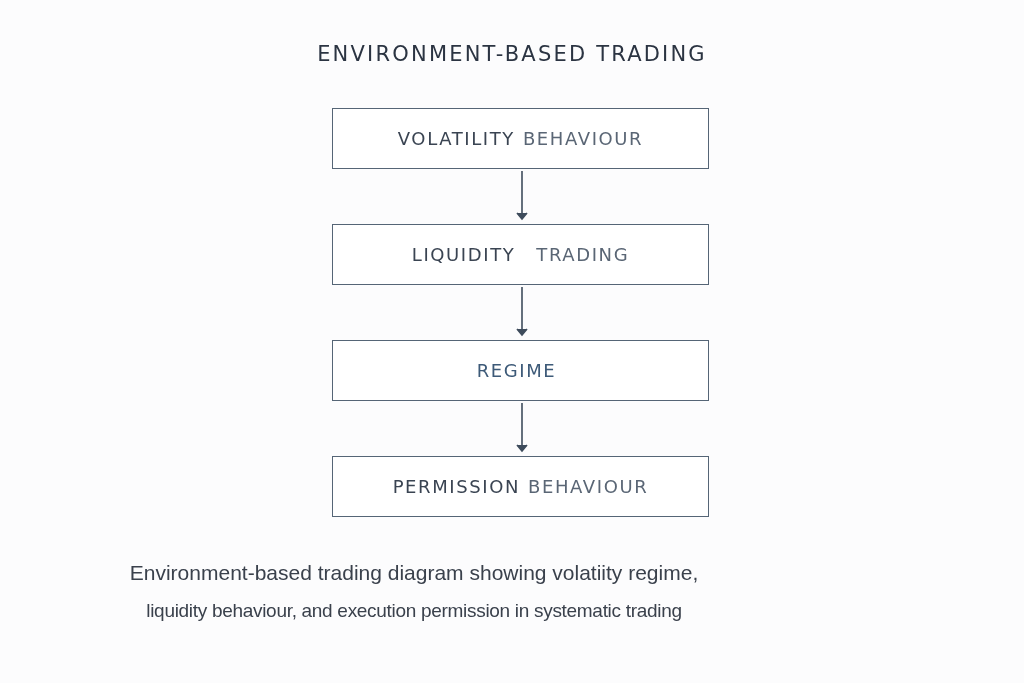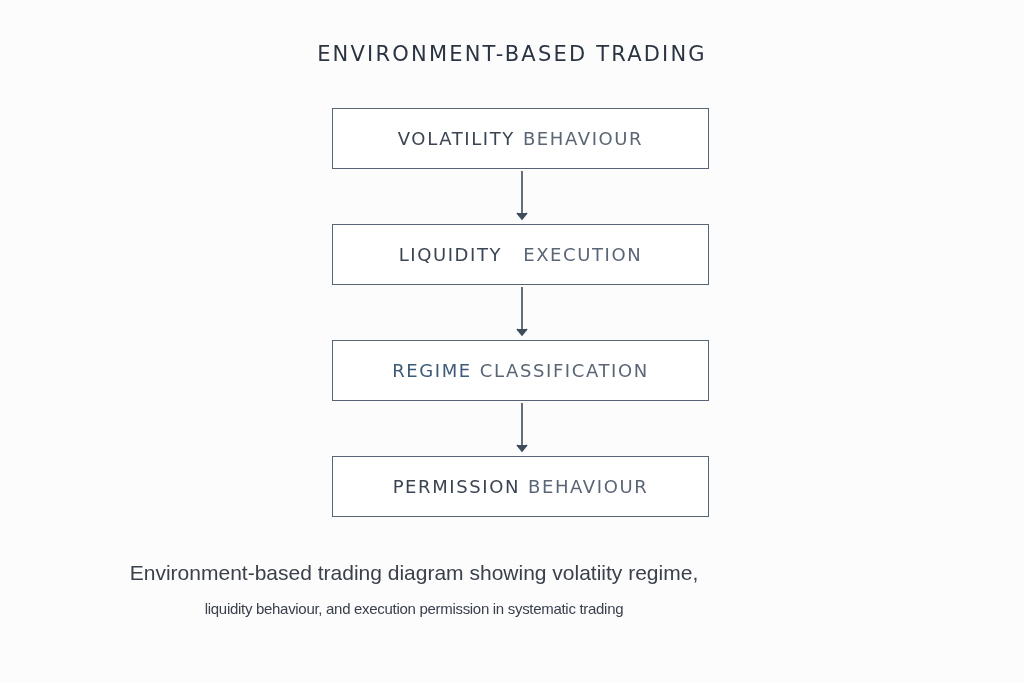--- a/index.html
+++ b/index.html
@@ -21,50 +21,49 @@
   .box .light { color:#5a6675; }
   .box.regime .strong { color:#3d5a78; }
   .arrow {
     position:absolute; left:515px; width:14px; height:52px;
   }
   .caption {
     position:absolute; left:0; width:828px; text-align:center; color:#3a414c;
     font-family:"Liberation Sans", sans-serif;
   }
   .cap1 { top:561px; font-size:21px; }
-  .cap2 { top:600px; font-size:15px; letter-spacing:-0.3px; }
+  .cap2 { top:600px; font-size:19px; letter-spacing:-0.3px; }
 </style>
 </head>
 <body>
 
 <div class="title">ENVIRONMENT-BASED TRADING</div>
 
 <div class="box" style="top:108px;">
   <span class="strong">VOLATILITY</span>
   <span class="light">BEHAVIOUR</span>
 </div>
 
 <svg class="arrow" style="top:171px;" viewBox="0 0 14 52">
   <line x1="7" y1="0" x2="7" y2="48" stroke="#3e4c5c" stroke-width="1.6"></line>
   <polyline points="2,42 7,48 12,42" fill="#3e4c5c" stroke="#3e4c5c" stroke-width="1.6"></polyline>
 </svg>
 
 <div class="box" style="top:224px;gap:13px;">
   <span class="strong">LIQUIDITY</span>
-  <span class="light">EXECUTION</span>
+  <span class="light">TRADING</span>
 </div>
 
 <svg class="arrow" style="top:287px;" viewBox="0 0 14 52">
   <line x1="7" y1="0" x2="7" y2="48" stroke="#3e4c5c" stroke-width="1.6"></line>
   <polyline points="2,42 7,48 12,42" fill="#3e4c5c" stroke="#3e4c5c" stroke-width="1.6"></polyline>
 </svg>
 
 <div class="box regime" style="top:340px;">
   <span class="strong">REGIME</span>
-  <span class="light">CLASSIFICATION</span>
 </div>
 
 <svg class="arrow" style="top:403px;" viewBox="0 0 14 52">
   <line x1="7" y1="0" x2="7" y2="48" stroke="#3e4c5c" stroke-width="1.6"></line>
   <polyline points="2,42 7,48 12,42" fill="#3e4c5c" stroke="#3e4c5c" stroke-width="1.6"></polyline>
 </svg>
 
 <div class="box" style="top:456px;">
   <span class="strong">PERMISSION</span>
   <span class="light">BEHAVIOUR</span>

